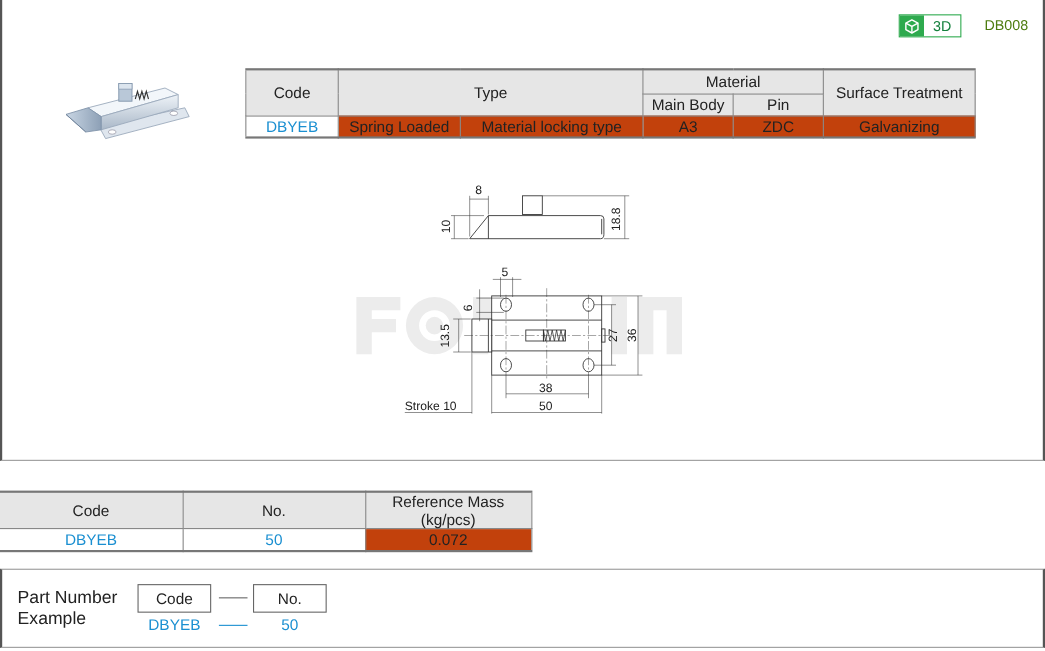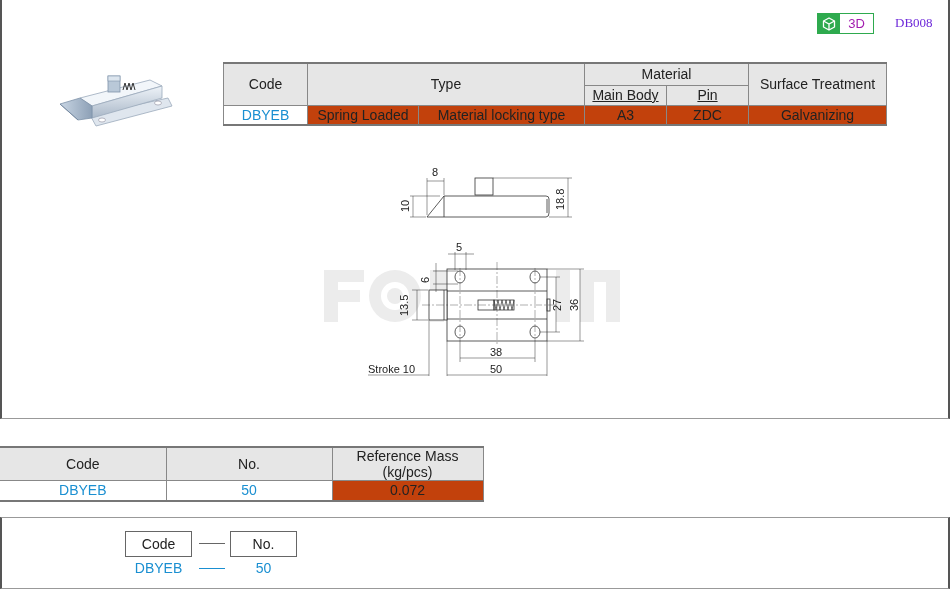--- a/index.html
+++ b/index.html
@@ -9,34 +9,34 @@
   .panel-top {
     position: absolute; left: 0; top: 0; width: 950px; height: 419px;
     border: 1px solid #555; border-top: none; border-right: 2px solid #555; border-bottom: 1px solid #999;
     border-left: 2px solid #555;
   }
   .badge-3d {
     position: absolute; left: 817px; top: 13px; width: 57px; height: 21px;
     border: 1px solid #2eaa4e; display: flex; align-items: stretch;
   }
   .badge-3d .ico { width: 22px; background: #2eaa4e; display: flex; align-items: center; justify-content: center; }
-  .badge-3d .lbl { flex: 1; color: #a21caf; font-size: 13px; display: flex; align-items: center; justify-content: center; }
-  .part-code { position: absolute; left: 895px; top: 15px; font-size: 13px; color: #6d28d9; font-family: Liberation Serif, serif; }
+  .badge-3d .lbl { flex: 1; color: #15803d; font-size: 13px; display: flex; align-items: center; justify-content: center; }
+  .part-code { position: absolute; left: 895px; top: 15px; font-size: 13px; color: #4d7c0f; }
 
   .product-img { position: absolute; left: 50px; top: 60px; width: 125px; height: 75px; }
 
   table { border-collapse: collapse; font-size: 14px; }
   th, td { border: 1px solid #888; text-align: center; font-weight: normal; padding: 0; }
   th { background: #e6e6e6; color: #222; }
   td.blue-bg { background: #c2410c; }
   .link { color: #1a8fd1; }
 
   .spec-table { position: absolute; left: 223px; top: 62px; }
   .spec-table tr.h1 th { height: 22px; }
-  .spec-table tr.h2 th { height: 20px; text-decoration: underline; }
+  .spec-table tr.h2 th { height: 20px; }
   .spec-table tr.r1 td { height: 20px; }
   .spec-table { border-top: 2px solid #777; border-bottom: 2px solid #777; }
 
   .drawing { position: absolute; left: 320px; top: 160px; width: 320px; height: 225px; }
 
   .mass-table { position: absolute; left: 0; top: 446px; border-top: 2px solid #777; border-bottom: 2px solid #777; }
   .mass-table th { height: 22px; }
   .mass-table td { height: 20px; }
   .mass-table th:first-child, .mass-table td:first-child { border-left: none; }
 
@@ -221,19 +221,23 @@
   </tr>
   <tr>
     <td class="link">DBYEB</td>
     <td class="link">50</td>
     <td class="blue-bg">0.072</td>
   </tr>
 </tbody>
   </table>
 
 <div class="panel-pn">
+  <div class="pn-title">
+    <div>Part Number</div>
+    <div>Example</div>
+  </div>
   <div class="pn-box" style="left:123px; width:67px;">Code</div>
   <div class="pn-dash" style="left:197px; top:25px; width:26px; background:#666;"></div>
   <div class="pn-box" style="left:228px; width:67px;">No.</div>
   <div class="pn-val" style="left:123px; width:67px;">DBYEB</div>
   <div class="pn-dash" style="left:197px; top:50px; width:26px; background:#1a8fd1;"></div>
   <div class="pn-val" style="left:228px; width:67px;">50</div>
 </div>
 
 </body></html>

